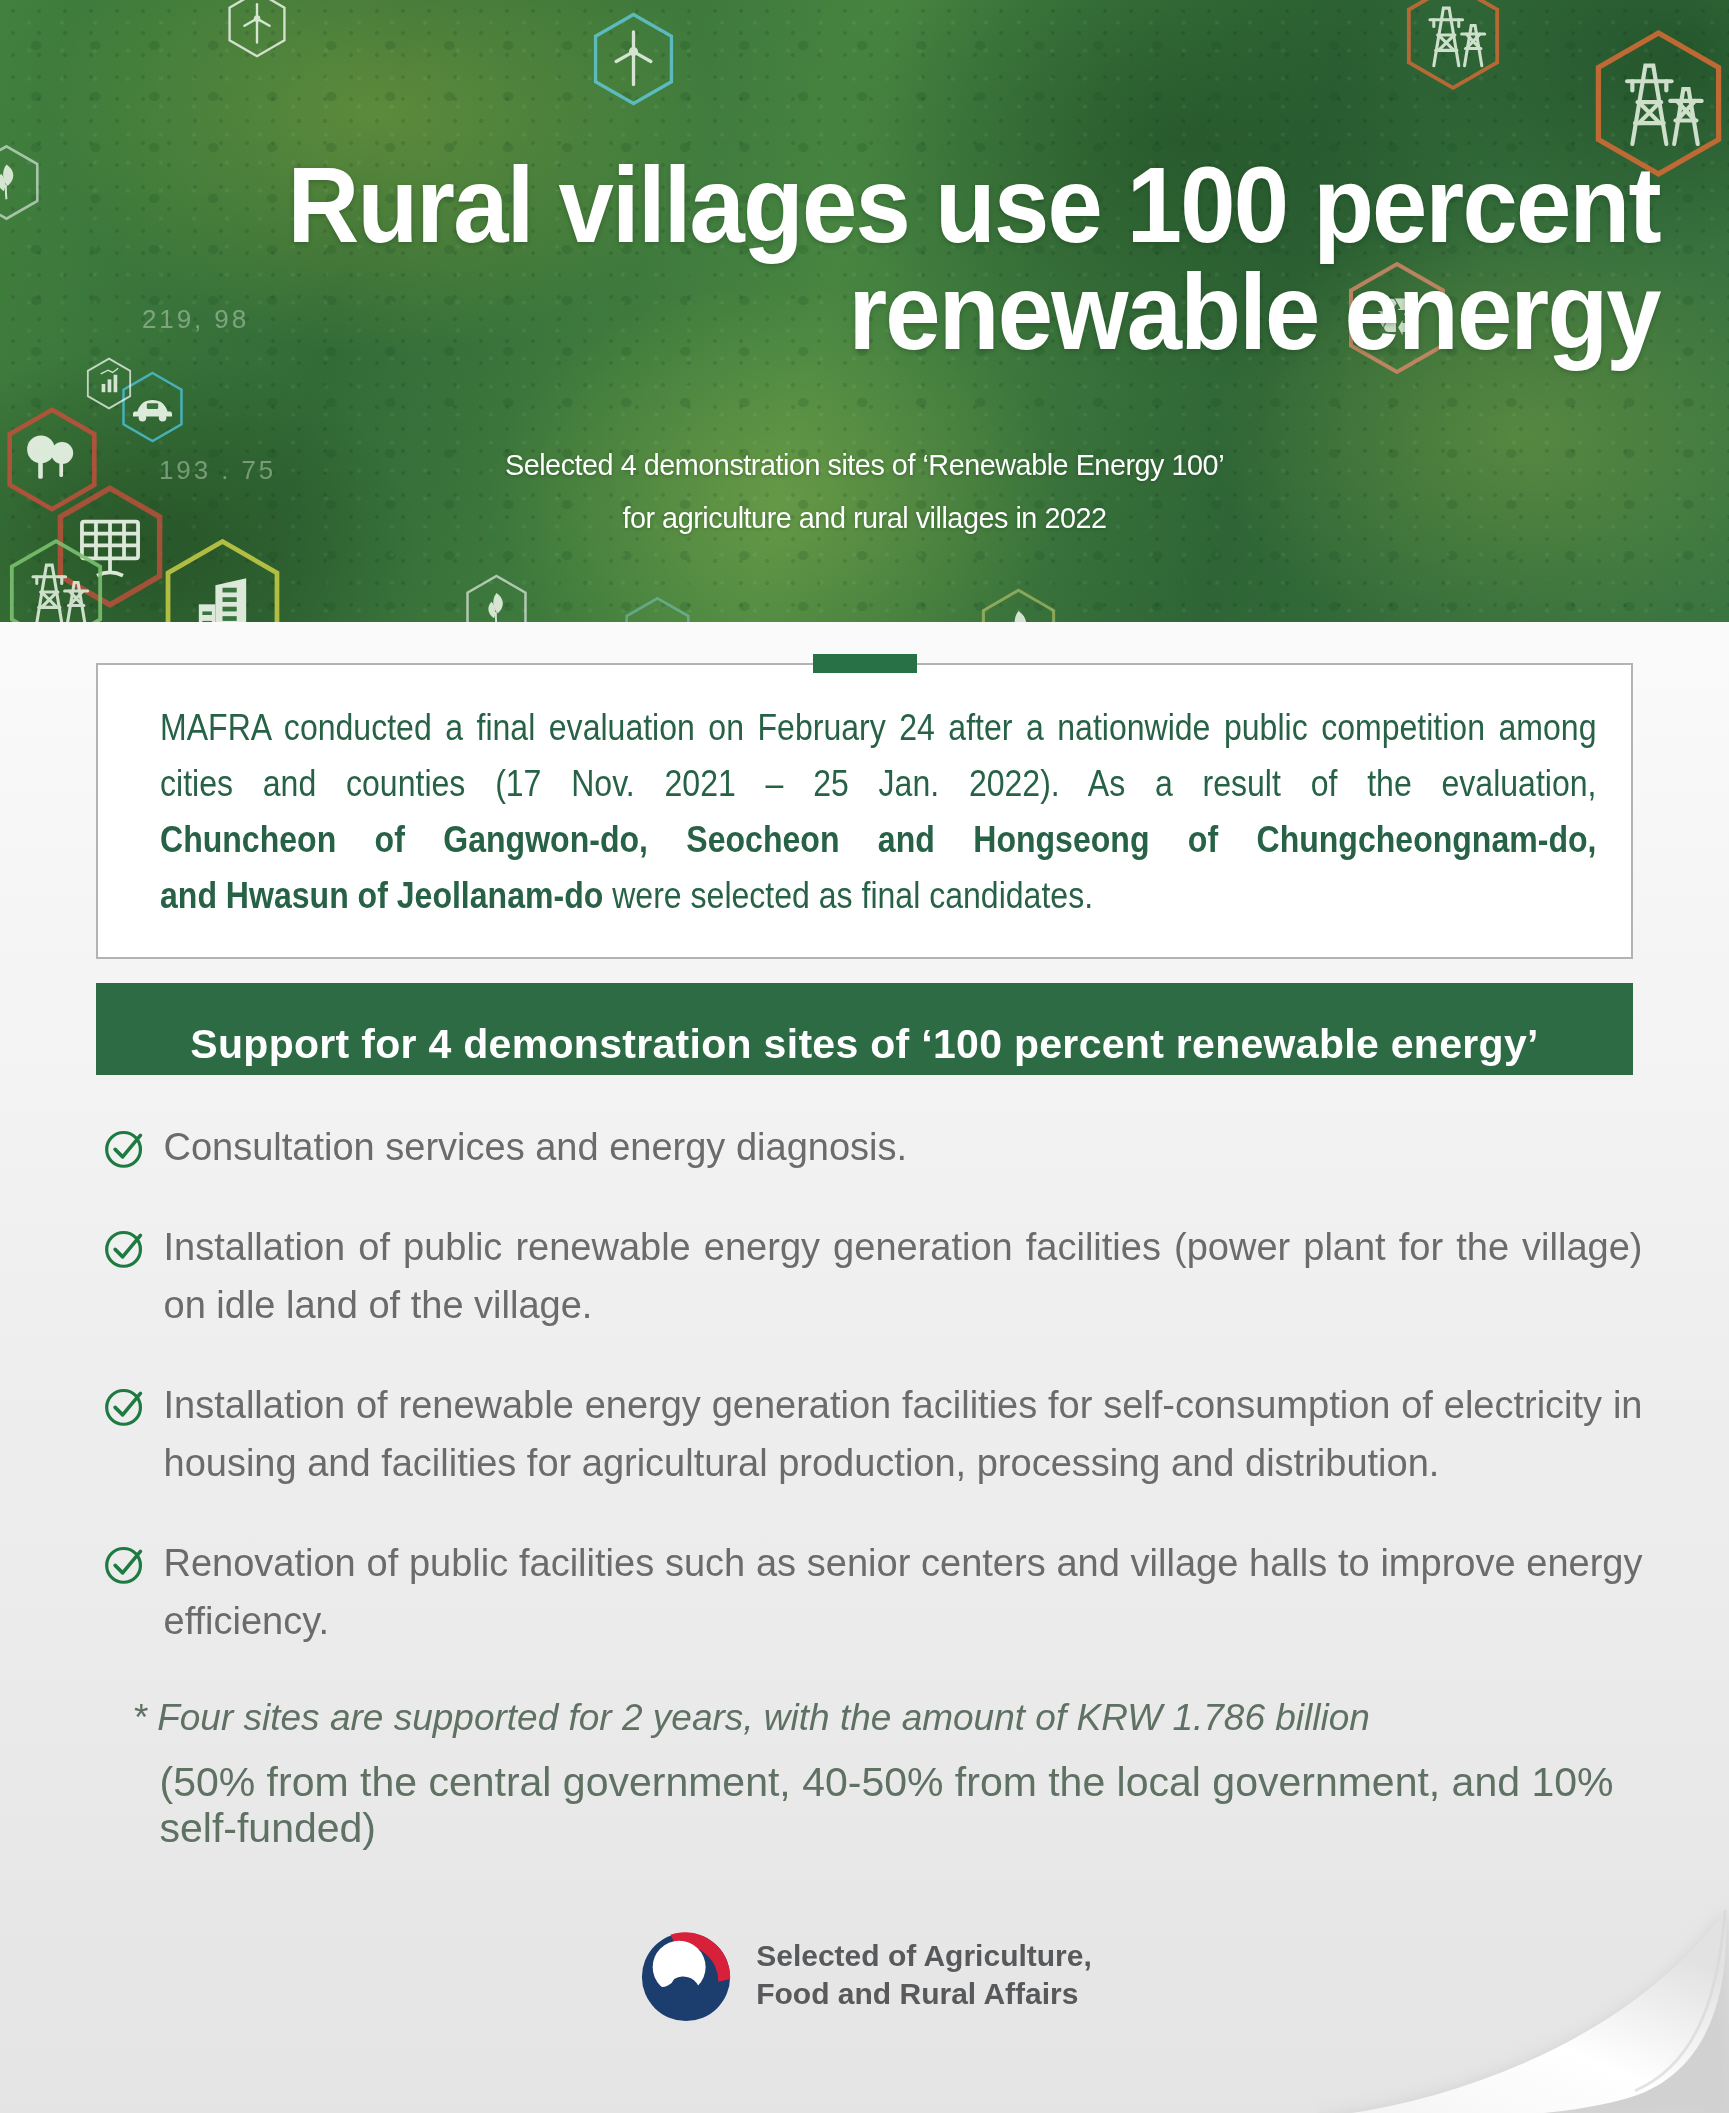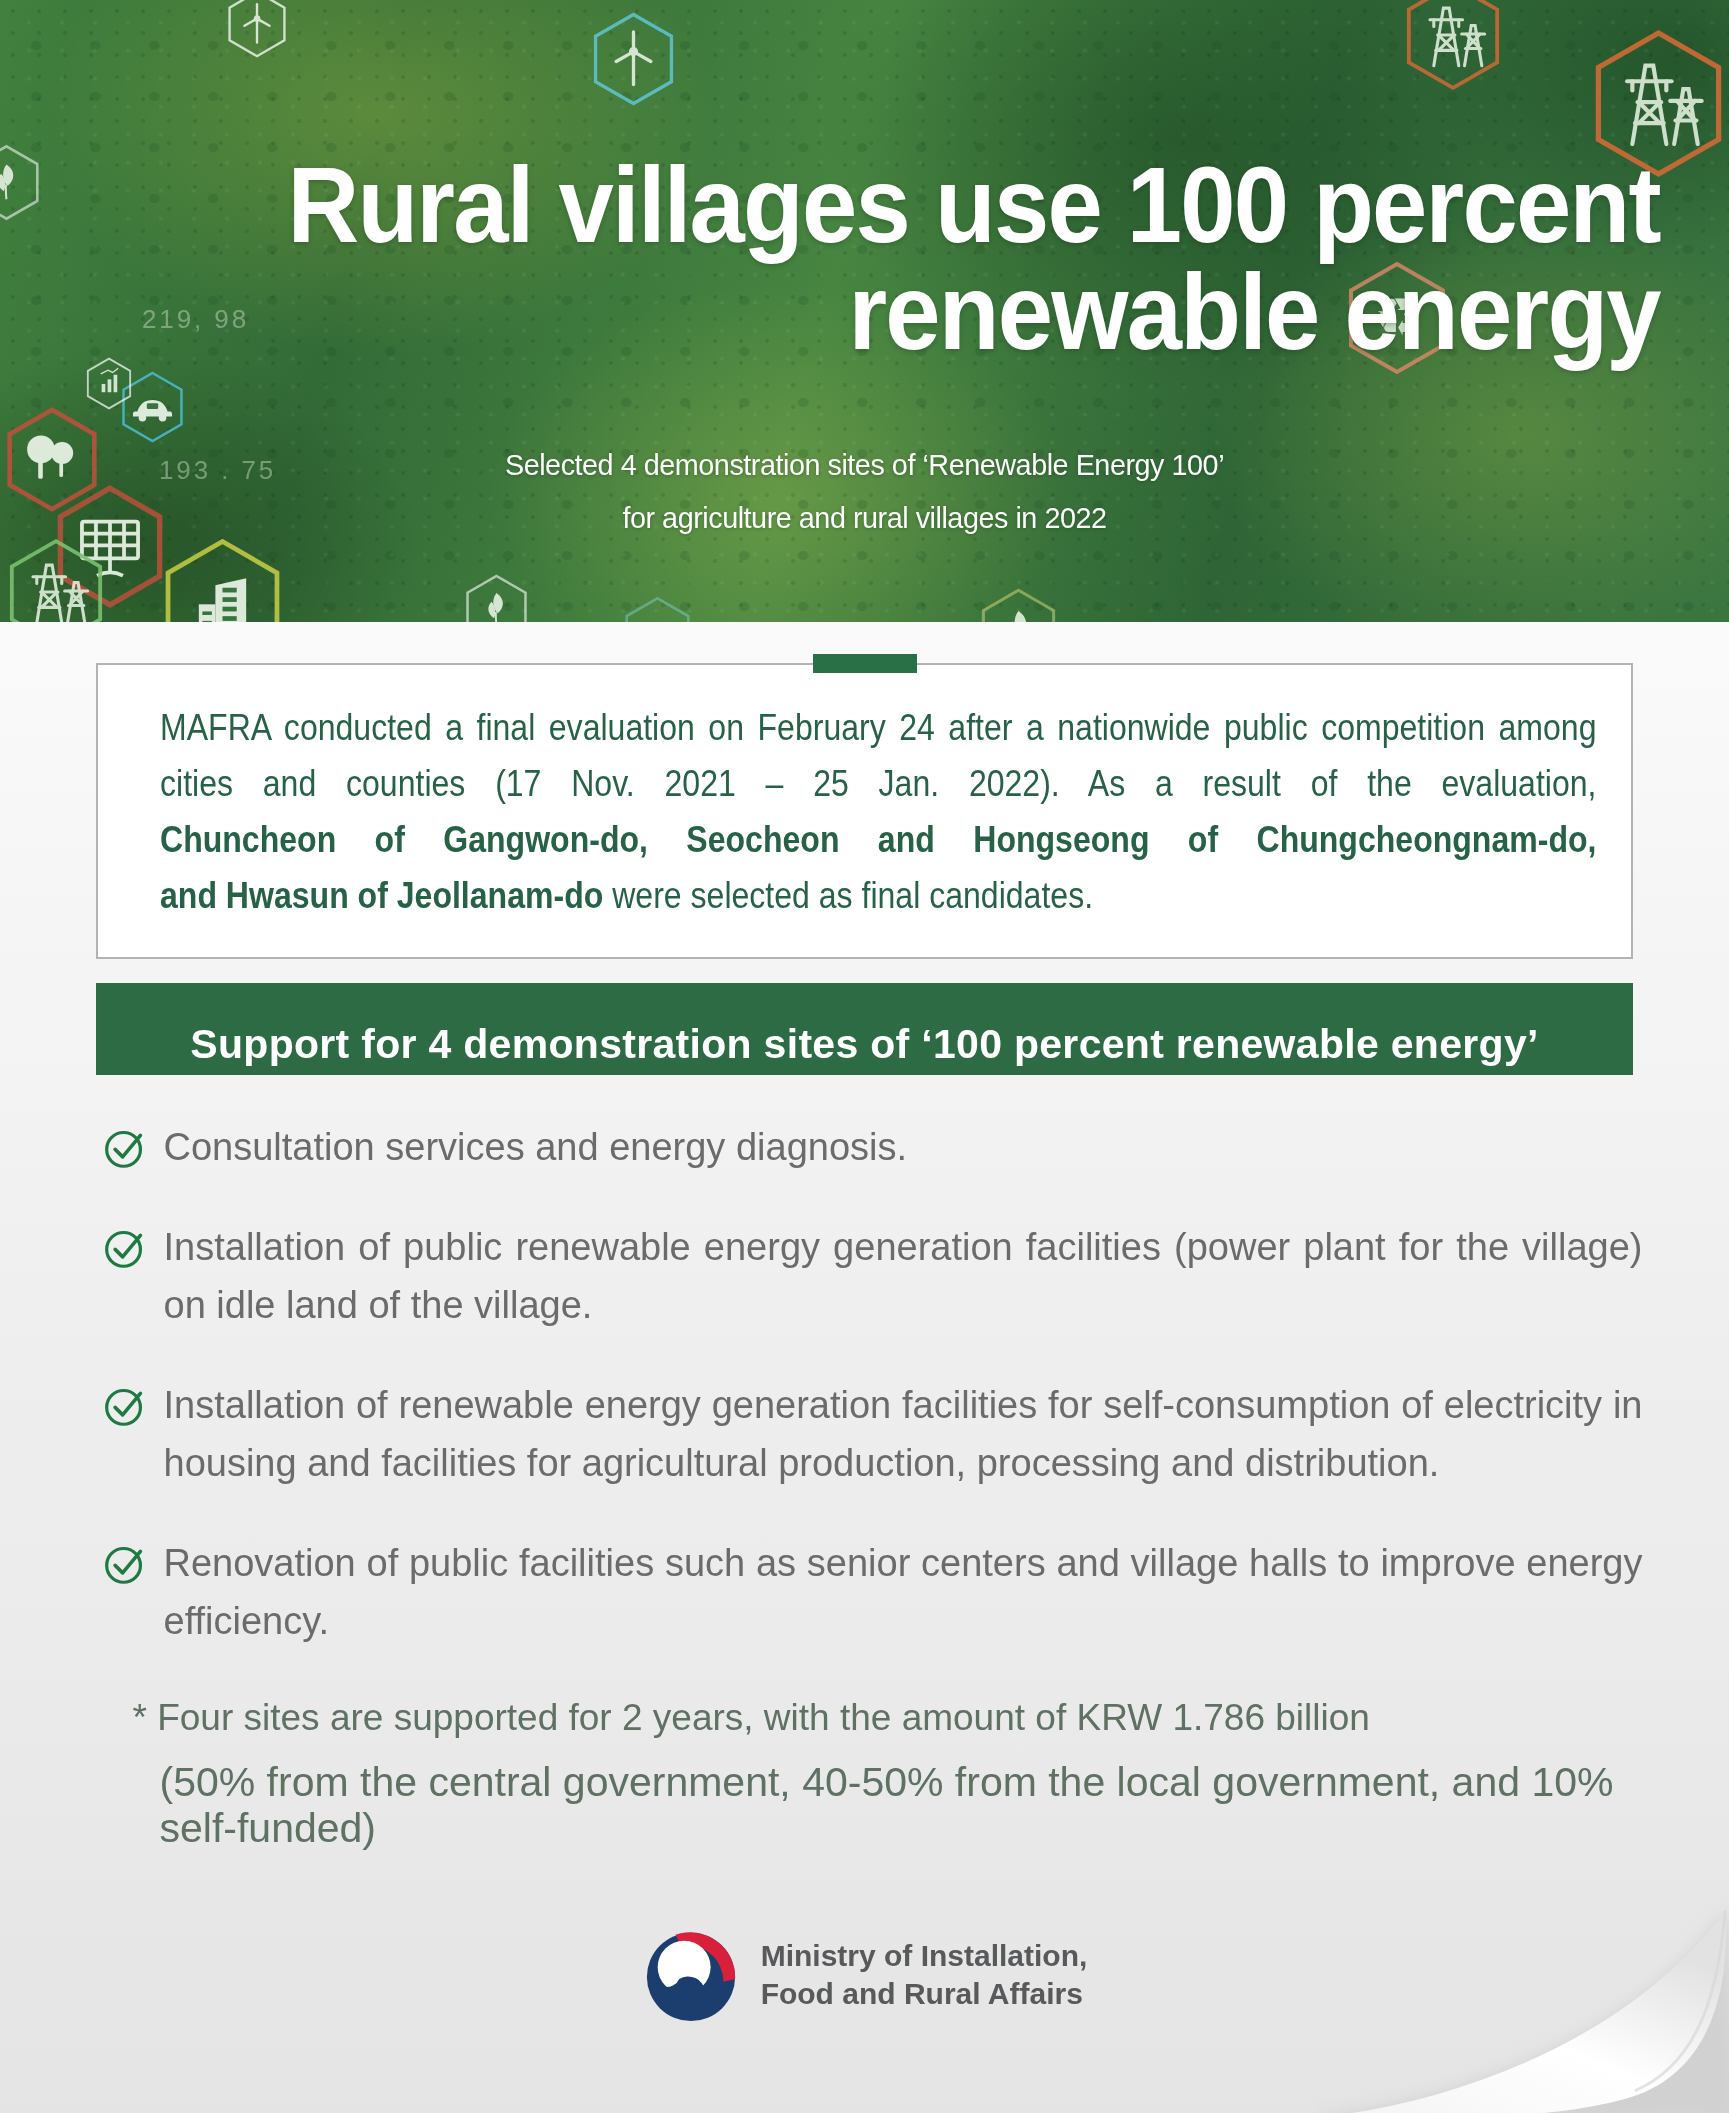--- a/index.html
+++ b/index.html
@@ -51,21 +51,21 @@
           color:#ffffff;font-size:41px;font-weight:bold;text-align:center;line-height:122px;
           letter-spacing:0.3px;}
 
   
   .bullets{width:1556px;margin:43px auto 0;padding:0;list-style:none;}
   .bullets li{position:relative;box-sizing:border-box;padding-left:77px;width:1556px;
               font-size:38px;line-height:58px;color:#6b6b6b;text-align:justify;margin-bottom:42px;}
   .check{position:absolute;left:15.4px;top:6.7px;width:45px;height:45px;}
 
   .note1{width:1556px;margin:13.4px auto 0;padding-left:46px;box-sizing:border-box;
-         font-size:37px;line-height:52px;color:#5e7163;}
+         font-size:37px;line-height:52px;color:#5e7163;font-style:italic;}
   .note2{width:1556px;margin:15px auto 0;padding-left:73px;box-sizing:border-box;
          font-size:41px;line-height:46px;color:#5e7163;}
 
   
   .footer{margin-top:75px;display:flex;justify-content:center;align-items:center;gap:21px;}
   .gov-logo{width:98px;height:98px;flex:0 0 auto;}
   .ministry{font-size:30px;line-height:38px;font-weight:bold;color:#58595b;}
 
   
   .curl{position:absolute;right:0;bottom:0;width:413px;height:231px;z-index:5;pointer-events:none;}
@@ -284,21 +284,21 @@
   <div class="note2">(50% from the central government, 40-50% from the local government, and 10% self-funded)</div>
 
   <div class="footer">
     <svg class="gov-logo" viewBox="0 0 100 100">
       <circle cx="50" cy="52" r="45" fill="#1b3e6f"></circle>
       <path d="M34,9 A46,46 0 0 1 95,54 L83,57 A37,37 0 0 0 40,20 Z" fill="#d8203a"></path>
       <circle cx="43" cy="42" r="27" fill="#ffffff"></circle>
       <path d="M22,62 A22,20 0 0 0 64,66 A17,16 0 0 0 38,54 A14,13 0 0 1 22,62 Z" fill="#1b3e6f"></path>
     </svg>
     <div class="ministry">
-      <div>Ministry of Installation,</div>
+      <div>Selected of Agriculture,</div>
       <div>Food and Rural Affairs</div>
     </div>
   </div>
 
   <svg class="curl" viewBox="0 0 430 240">
     <defs>
       <linearGradient id="curlFace" x1="0" y1="1" x2="0.75" y2="0.1">
         <stop offset="0" stop-color="#f3f3f3"></stop>
         <stop offset="0.55" stop-color="#ffffff"></stop>
         <stop offset="1" stop-color="#e2e2e2"></stop>

